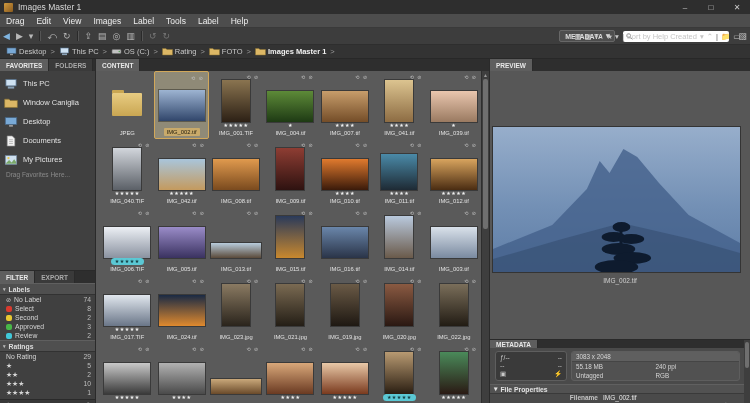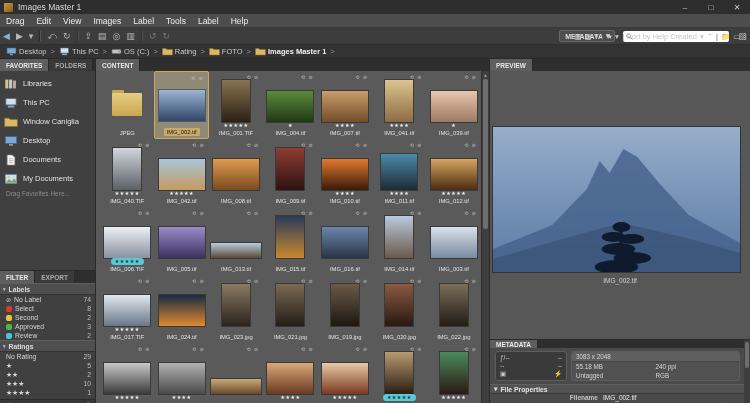--- a/index.html
+++ b/index.html
@@ -230,30 +230,20 @@
     <div class="sidebar">
       <div class="fav-panel">
         <div class="tabsrow" id="fav-tabs">
             <div class="tab active">FAVORITES</div>
             <div class="tab">FOLDERS</div>
           </div>
         <div class="fav-list" id="fav-list">
             <div class="fav-item">
               <span>
                 <svg width="14" height="12" viewBox="0 0 11 9">
-                  <rect x="1" y="1" width="2.4" height="7" fill="#d9c27a"></rect>
-                  <rect x="4" y="1" width="2.4" height="7" fill="#b8cbe0"></rect>
-                  <rect x="7" y="1.8" width="2.4" height="6.2" fill="#c9a1a1"></rect>
-                </svg>
-              </span>
-              <span>Libraries</span>
-            </div>
-            <div class="fav-item">
-              <span>
-                <svg width="14" height="12" viewBox="0 0 11 9">
                   <rect x="1.5" y="1" width="8" height="5" fill="#cfe2f2" stroke="#55708c" stroke-width=".6"></rect>
                   <rect x="3" y="6.5" width="5" height="1.6" fill="#8aa2b8"></rect>
                 </svg>
               </span>
               <span>This PC</span>
             </div>
             <div class="fav-item">
               <span>
                 <svg width="14" height="12" viewBox="0 0 11 9">
                   <path d="M.5 1.5h3.4l1 1h5.6v5.5H.5z" fill="#dcb765" stroke="#8a7232" stroke-width=".5"></path>
@@ -280,21 +270,21 @@
               <span>Documents</span>
             </div>
             <div class="fav-item">
               <span>
                 <svg width="14" height="12" viewBox="0 0 11 9">
                   <rect x="1" y="1" width="9" height="7" fill="#cfe0ef" stroke="#6a7f94" stroke-width=".5"></rect>
                   <path d="M1.5 7 4 4.5 6 6.5 8 4l1.5 2v1.5h-8z" fill="#7aa86a"></path>
                   <circle cx="3.5" cy="3" r=".9" fill="#e8c84a"></circle>
                 </svg>
               </span>
-              <span>My Documents</span>
+              <span>My Pictures</span>
             </div>
           </div>
         <div class="fav-hint">Drag Favorites Here...</div>
       </div>
       <div class="filter-panel">
         <div class="tabsrow" id="filter-tabs">
             <div class="tab active">FILTER</div>
             <div class="tab">EXPORT</div>
           </div>
         <div class="filt-body" id="filter-body">

